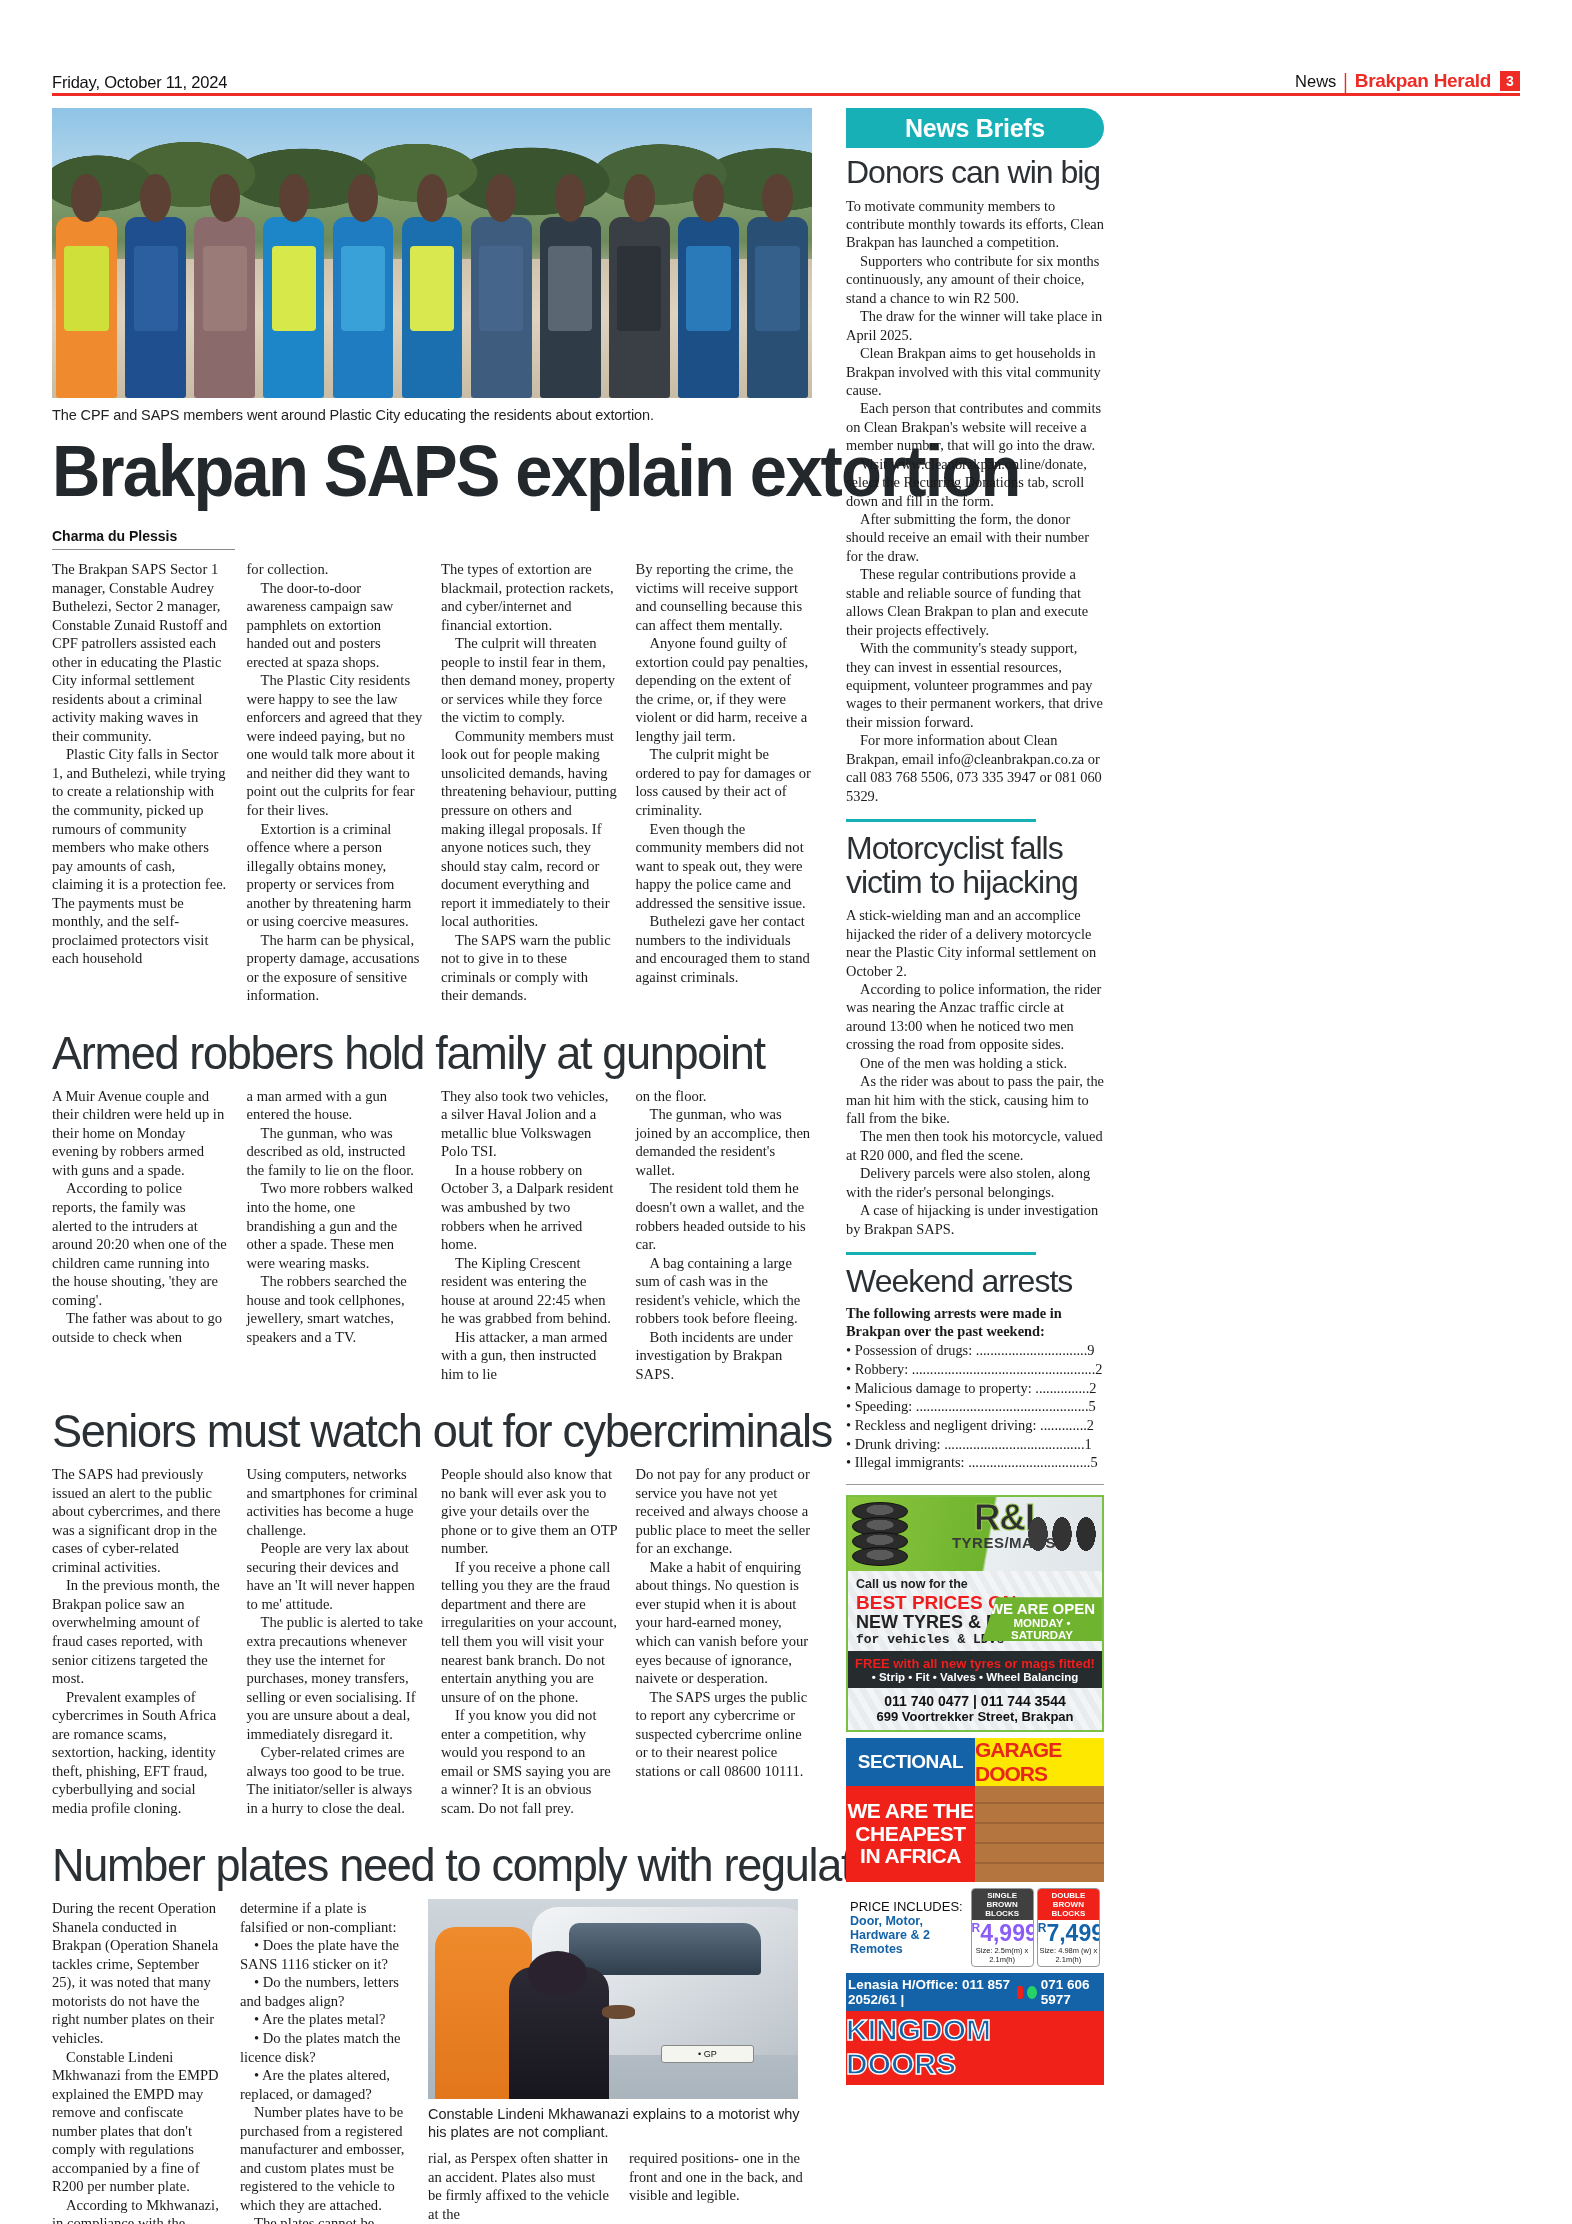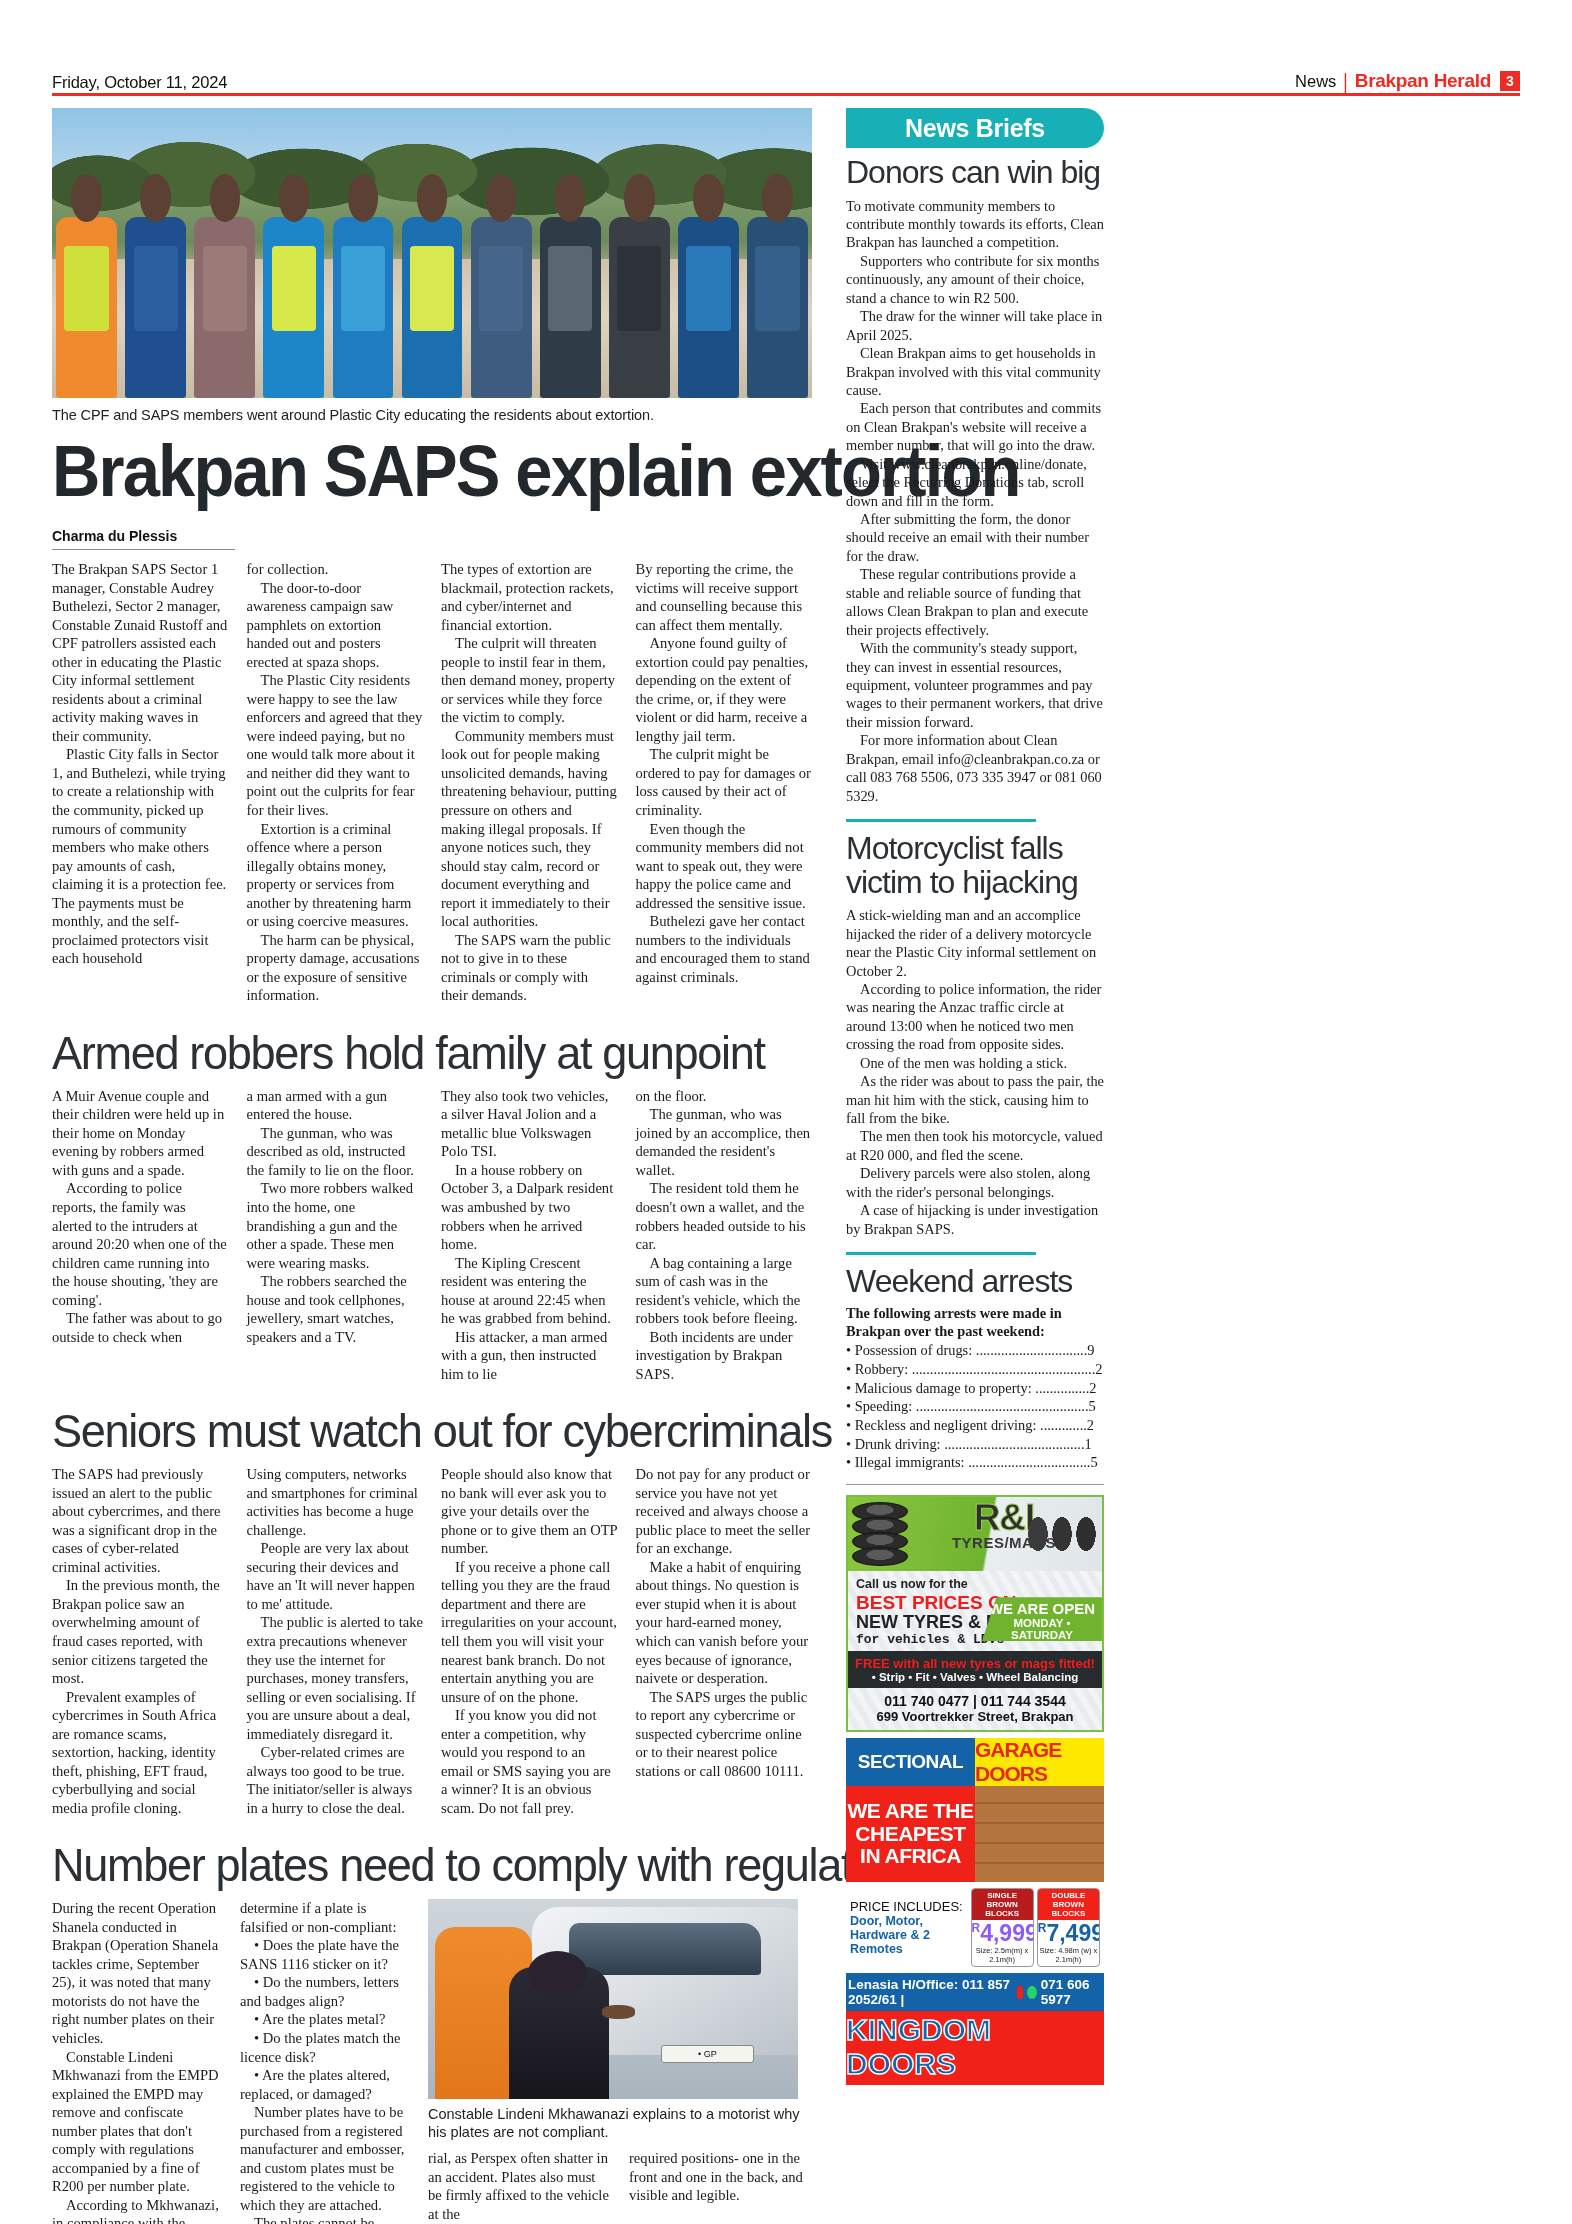--- a/index.html
+++ b/index.html
@@ -203,21 +203,21 @@
   .add-doorimg { flex:1; background:
       repeating-linear-gradient(0deg,#b5753f 0 18px,#9d6233 18px 20px),
       repeating-linear-gradient(90deg, rgba(0,0,0,.16) 0 2px, transparent 2px 52px);
   }
   .add-row3 { display:flex; background:#fff; padding:6px 4px; align-items:center; gap:3px; }
   .add-price-txt { flex:0 0 47%; }
   .adp-inc { font-weight:400; font-size:13px; color:#111; }
   .adp-det { font-weight:700; font-size:12.5px; color:#1463a8; line-height:1.12; }
   .add-card { flex:1; border:1px solid #999; border-radius:4px; overflow:hidden; text-align:center; }
   .adc-hdr { color:#fff; font-weight:700; font-size:8px; padding:2px 0; }
-  .adc-hdr.blk { background:#b91c1c; }
+  .adc-hdr.blk { background:#404040; }
   .adc-hdr.red { background:#ef2119; }
   .adc-amt { font-weight:700; font-size:23px; line-height:1.05; padding:1px 0; }
   .adc-amt .r { font-size:12px; vertical-align:super; }
   .adc-amt.red { color:#8b5cf6; }
   .adc-amt.blue { color:#1463a8; }
   .adc-size { font-size:7.5px; color:#222; padding-bottom:2px; }
   .add-row4 { background:#1463a8; color:#fff; font-weight:700; font-size:13.5px;
     display:flex; align-items:center; justify-content:center; gap:4px; padding:4px 2px; }
   .add-wa { width:13px; height:13px; border-radius:50%; background:#25d366; display:inline-block; }
   .add-ph { width:8px; height:13px; border-radius:2px; background:#ef2119; display:inline-block; }

